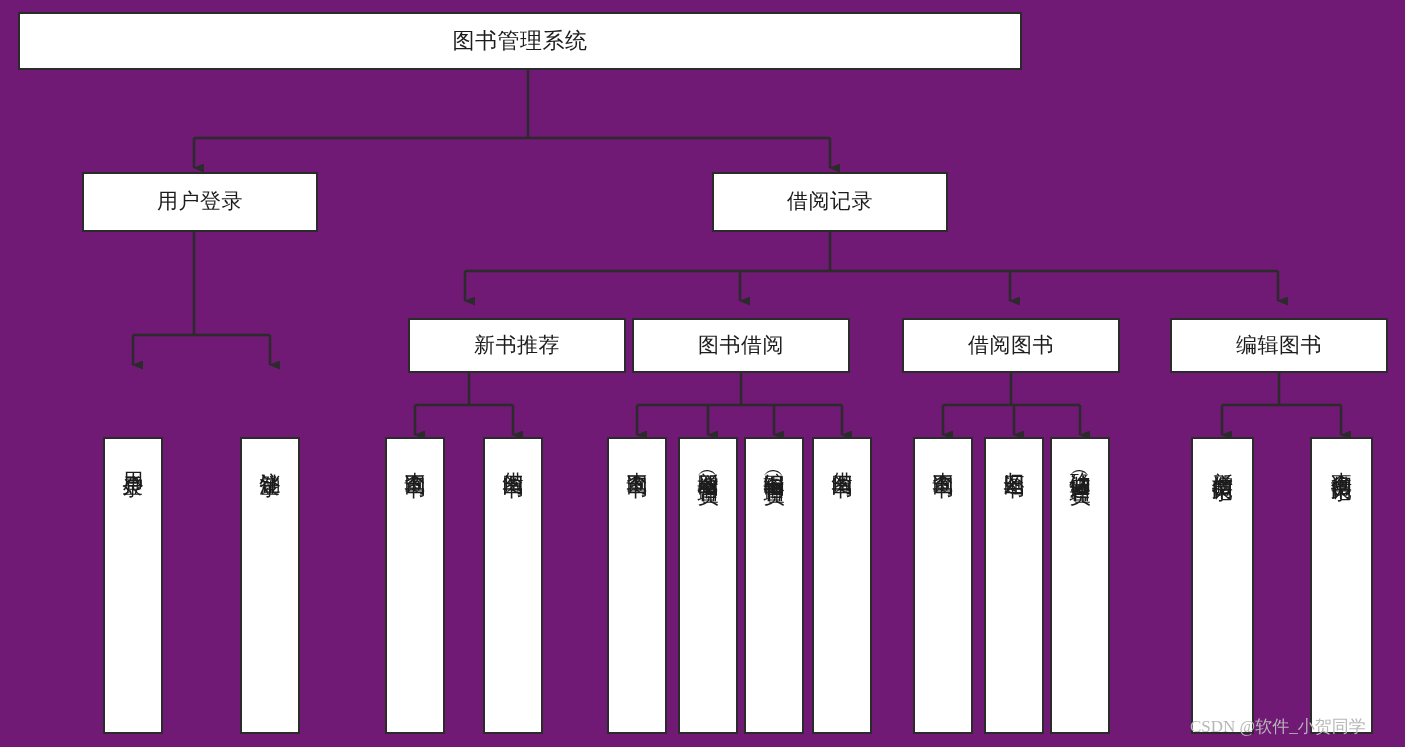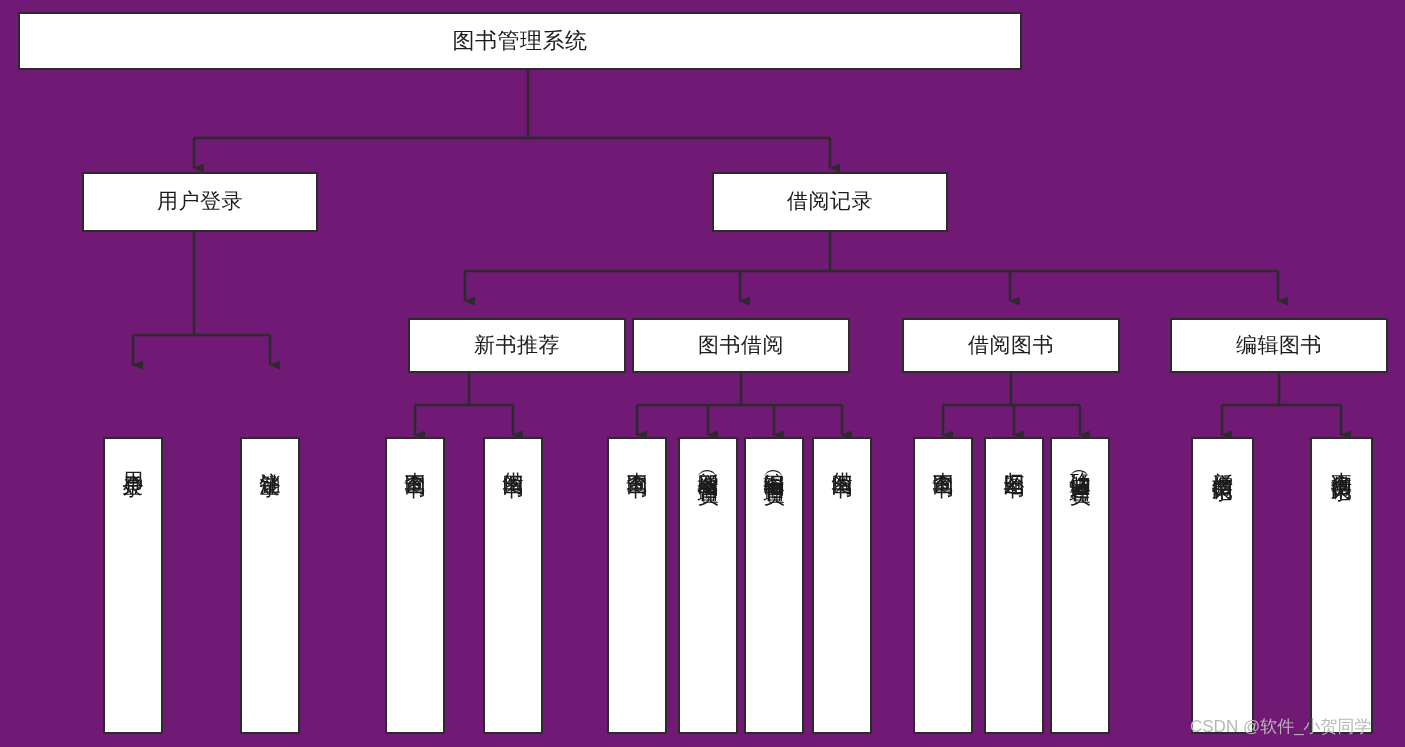--- a/index.html
+++ b/index.html
@@ -58,21 +58,21 @@
     text-orientation: upright;
     font-size: 21px;
     line-height: 1.05;
     letter-spacing: 2px;
   }
   .level-root .node-label { font-size: 22px; }
   .watermark {
     position: absolute;
     color: #b8b8b8;
     font-size: 17px;
-    font-family: Liberation Sans, sans-serif;
+    font-family: Liberation Serif, serif;
     white-space: nowrap;
     pointer-events: none;
   }
 </style>
 </head>
 <body>
 
 <div id="diagram-root">
   <svg id="diagram-svg" viewBox="0 0 1405 747" preserveAspectRatio="none" xmlns="http://www.w3.org/2000/svg">
     <defs>

